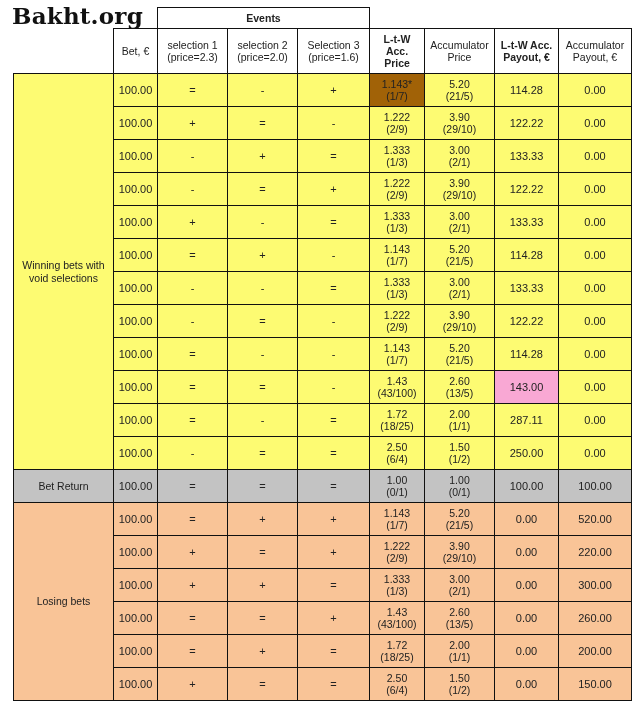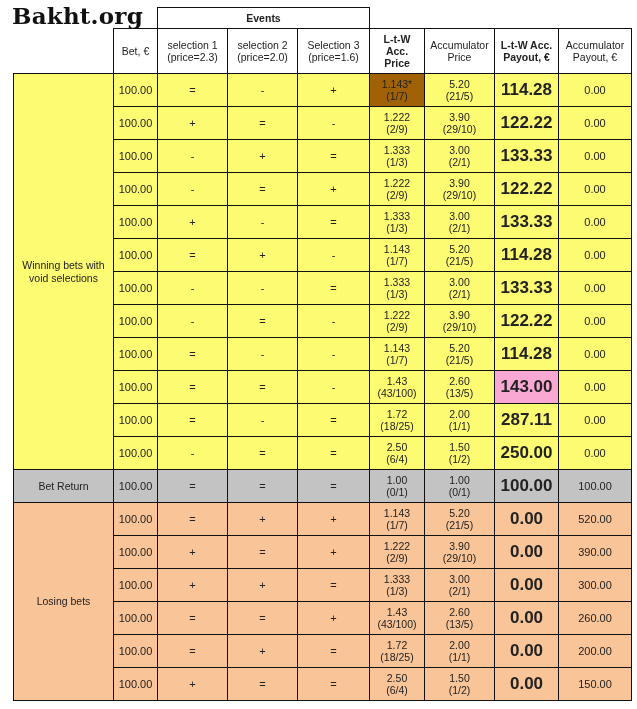--- a/index.html
+++ b/index.html
@@ -13,21 +13,21 @@
     th { background: #fff; }
     .noborder { border: none; background: transparent; }
     .events-head { height: 20px; font-weight: bold; font-size: 10.5px; }
     tr.colhead th { height: 44px; }
     th.bold { font-weight: bold; }
     tr.row td { height: 32px; }
     .yellow td, td.yellow { background: #fdfb72; }
     .grey td, td.grey { background: #c3c3c3; }
     .orange td, td.orange { background: #f9c497; }
     td.bet { font-size: 11px; }
-    td.payout-ltw { font-weight: bold; font-size: 17px; }
+    td.payout-ltw { font-weight: normal; font-size: 11px; }
     td.payout-acc { font-size: 11px; }
     td.group { font-size: 10.5px; line-height: 13px; padding: 0 4px; }
     td.sym { font-size: 11px; }
     .price span { display: block; }
   </style>
 </head>
 <body>
 
 <div class="logo">Bakht.org</div>
 
@@ -319,21 +319,21 @@
         <td class="sym" style="background: rgb(249, 196, 151);">+</td>
         <td class="price" style="background: rgb(249, 196, 151);">
           <span>1.222</span>
           <span>(2/9)</span>
         </td>
         <td class="price" style="background: rgb(249, 196, 151);">
           <span>3.90</span>
           <span>(29/10)</span>
         </td>
         <td class="payout-ltw" style="background: rgb(249, 196, 151);">0.00</td>
-        <td class="payout-acc" style="background: rgb(249, 196, 151);">390.00</td>
+        <td class="payout-acc" style="background: rgb(249, 196, 151);">220.00</td>
       </tr>
       <tr class="row orange">
         <td class="bet" style="background: rgb(249, 196, 151);">100.00</td>
         <td class="sym" style="background: rgb(249, 196, 151);">+</td>
         <td class="sym" style="background: rgb(249, 196, 151);">+</td>
         <td class="sym" style="background: rgb(249, 196, 151);">=</td>
         <td class="price" style="background: rgb(249, 196, 151);">
           <span>1.333</span>
           <span>(1/3)</span>
         </td>

